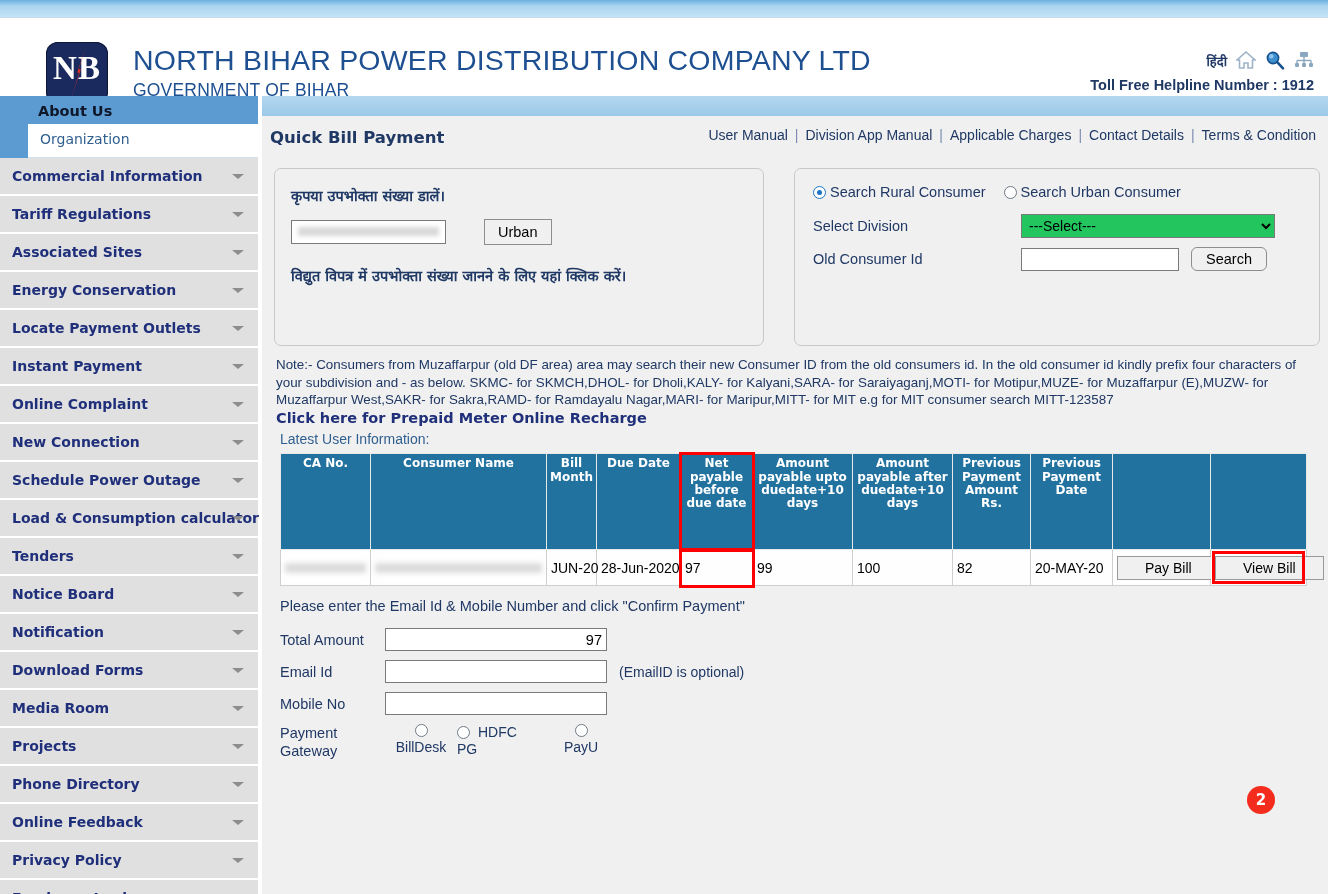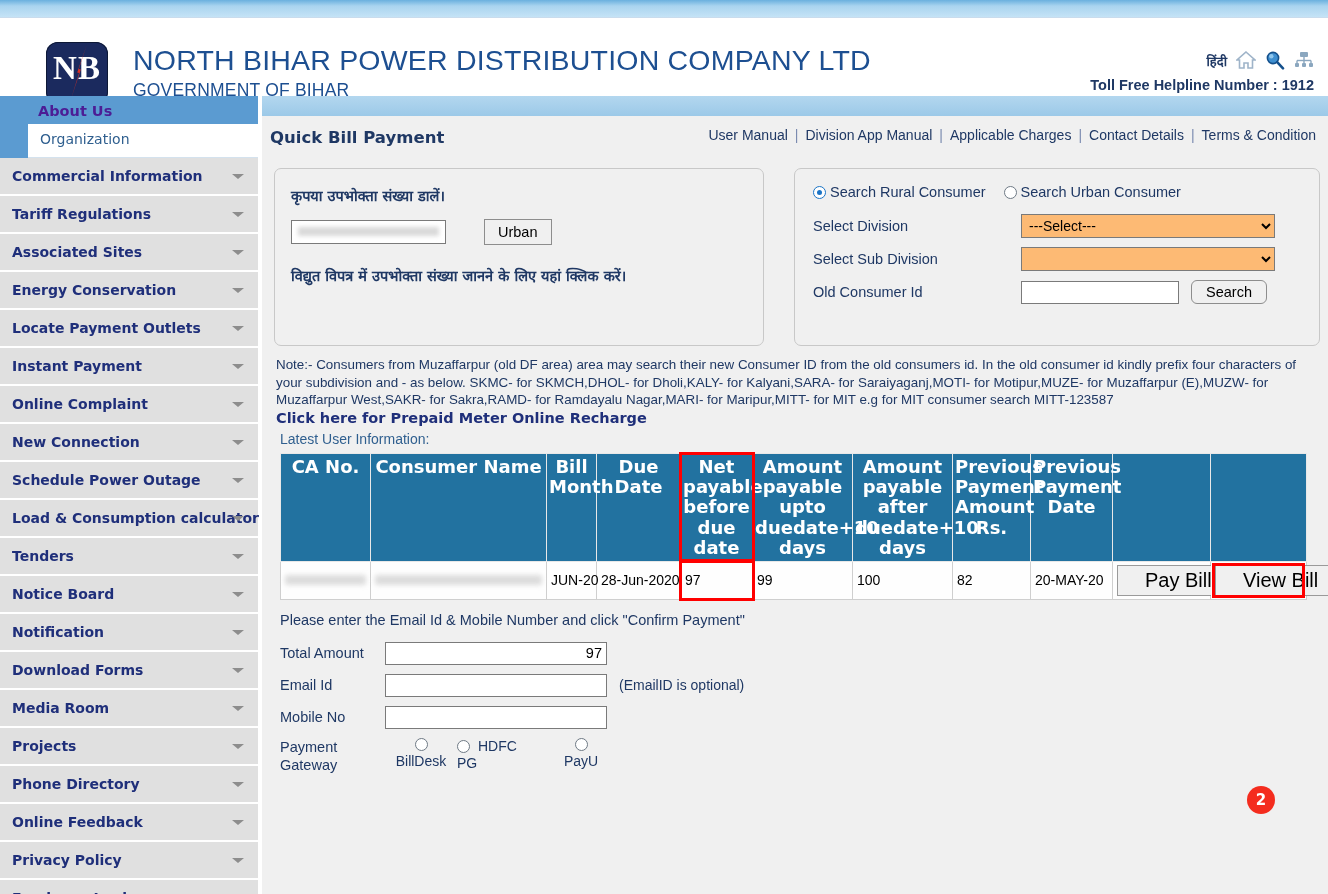--- a/index.html
+++ b/index.html
@@ -96,21 +96,21 @@
     position:absolute; left:0; top:0; width:258px; bottom:0;
     background:#ffffff;
   }
   #aboutus-block{
     background:#5b9bd1;
     padding:0;
     position:relative;
     height:62px;
   }
   #aboutus-title{
-    color:#4c1d95;font-weight:bold;font-size:14.5px;
+    color:#0f172a;font-weight:bold;font-size:14.5px;
     padding:7px 0 7px 38px;
     font-family:"DejaVu Sans", sans-serif;
   }
   #aboutus-sub{
     position:absolute;left:28px;top:28px;right:0;
     background:#ffffff;
     height:34px;
     border-bottom:1px solid #d4e2ee;
   }
   #aboutus-sub span{
@@ -212,21 +212,21 @@
     border:1px solid #6f7a85;background:#fff;vertical-align:-2px;
     position:relative;margin-right:4px;cursor:pointer;
   }
   .radio.checked{ border:1px solid #1b74c6; }
   .radio.checked:after{
     content:"";position:absolute;left:3px;top:3px;width:5px;height:5px;
     border-radius:50%;background:#1b74c6;
   }
   .frm-label{ font-size:14.5px; color:#1f3864; }
   select.ctl{
-    height:24px;border:1px solid #7a7a7a;background:#fdba74;
+    height:24px;border:1px solid #7a7a7a;background:#22c55e;
     font-family:"Liberation Sans", sans-serif;font-size:14px;
     color:#000; padding-left:3px;
   }
   input.ctl{
     height:23px;border:1px solid #7a7a7a;background:#fff;
     font-family:"Liberation Sans", sans-serif;font-size:14px;
   }
 
   #note{
     margin:10px 14px 0 14px;
@@ -245,21 +245,21 @@
   
   #bill-table-wrap{ margin:6px 0 0 18px; width:1026px; }
   table#bill-table{
     border-collapse:collapse; width:1026px;
     table-layout:fixed;
     background:#fff;
   }
   table#bill-table th{
     background:#2272a0; color:#ffffff;
     font-family:"DejaVu Sans", sans-serif;
-    font-weight:bold; font-size:18px;
+    font-weight:bold; font-size:12px;
     border:1px solid #e8e8e8;
     padding:3px 2px;
     vertical-align:top;
     height:96px;
     text-align:center;
     line-height:1.12;
   }
   table#bill-table td{
     border:1px solid #cfcfcf;
     font-size:14px; color:#000;
@@ -272,21 +272,21 @@
   td.blurcell{ padding:8px 6px; }
   td.blurcell .b{
     height:10px;background:#dcdcdc;filter:blur(2.4px);border-radius:2px;
   }
   .hl-col{
     outline:3px solid #ff0000;
     outline-offset:-1px;
   }
   .cellbtn{
     border:1px solid #9a9a9a;background:#f0f0f0;
-    font-size:20px;padding:3px 27px;cursor:pointer;
+    font-size:14px;padding:3px 27px;cursor:pointer;
     font-family:"Liberation Sans", sans-serif;color:#000;
   }
   #view-bill-cell{ position:relative; }
   #view-bill-cell .ring{
     position:absolute;left:1px;top:1px;right:1px;bottom:1px;
     border:3px solid #ff0000;pointer-events:none;
   }
   #badge2{
     position:absolute;
     left:1247px; top:690px;
@@ -507,26 +507,20 @@
           </span>
         </div>
 
         <div style="margin:13px 0 0 18px;display:flex;align-items:center;">
           <span class="frm-label" style="width:208px;">Select Division</span>
           <select class="ctl" style="width:254px;">
             <option>---Select---</option>
           </select>
         </div>
 
-        <div style="margin:9px 0 0 18px;display:flex;align-items:center;">
-          <span class="frm-label" style="width:208px;">Select Sub Division</span>
-          <select class="ctl" style="width:254px;">
-            <option></option>
-          </select>
-        </div>
 
         <div style="margin:9px 0 0 18px;display:flex;align-items:center;">
           <span class="frm-label" style="width:208px;">Old Consumer Id</span>
           <input class="ctl" style="width: 158px;" value="">
           <button class="btn" style="margin-left:12px;padding:3px 14px;border-radius:6px;">Search</button>
         </div>
       </div>
     </div>
 
     <div id="note">Note:- Consumers from Muzaffarpur (old DF area) area may search their new Consumer ID from the old consumers id. In the old consumer id kindly prefix four characters of your subdivision and - as below. SKMC- for SKMCH,DHOL- for Dholi,KALY- for Kalyani,SARA- for Saraiyaganj,MOTI- for Motipur,MUZE- for Muzaffarpur (E),MUZW- for Muzaffarpur West,SAKR- for Sakra,RAMD- for Ramdayalu Nagar,MARI- for Maripur,MITT- for MIT e.g for MIT consumer search MITT-123587</div>

